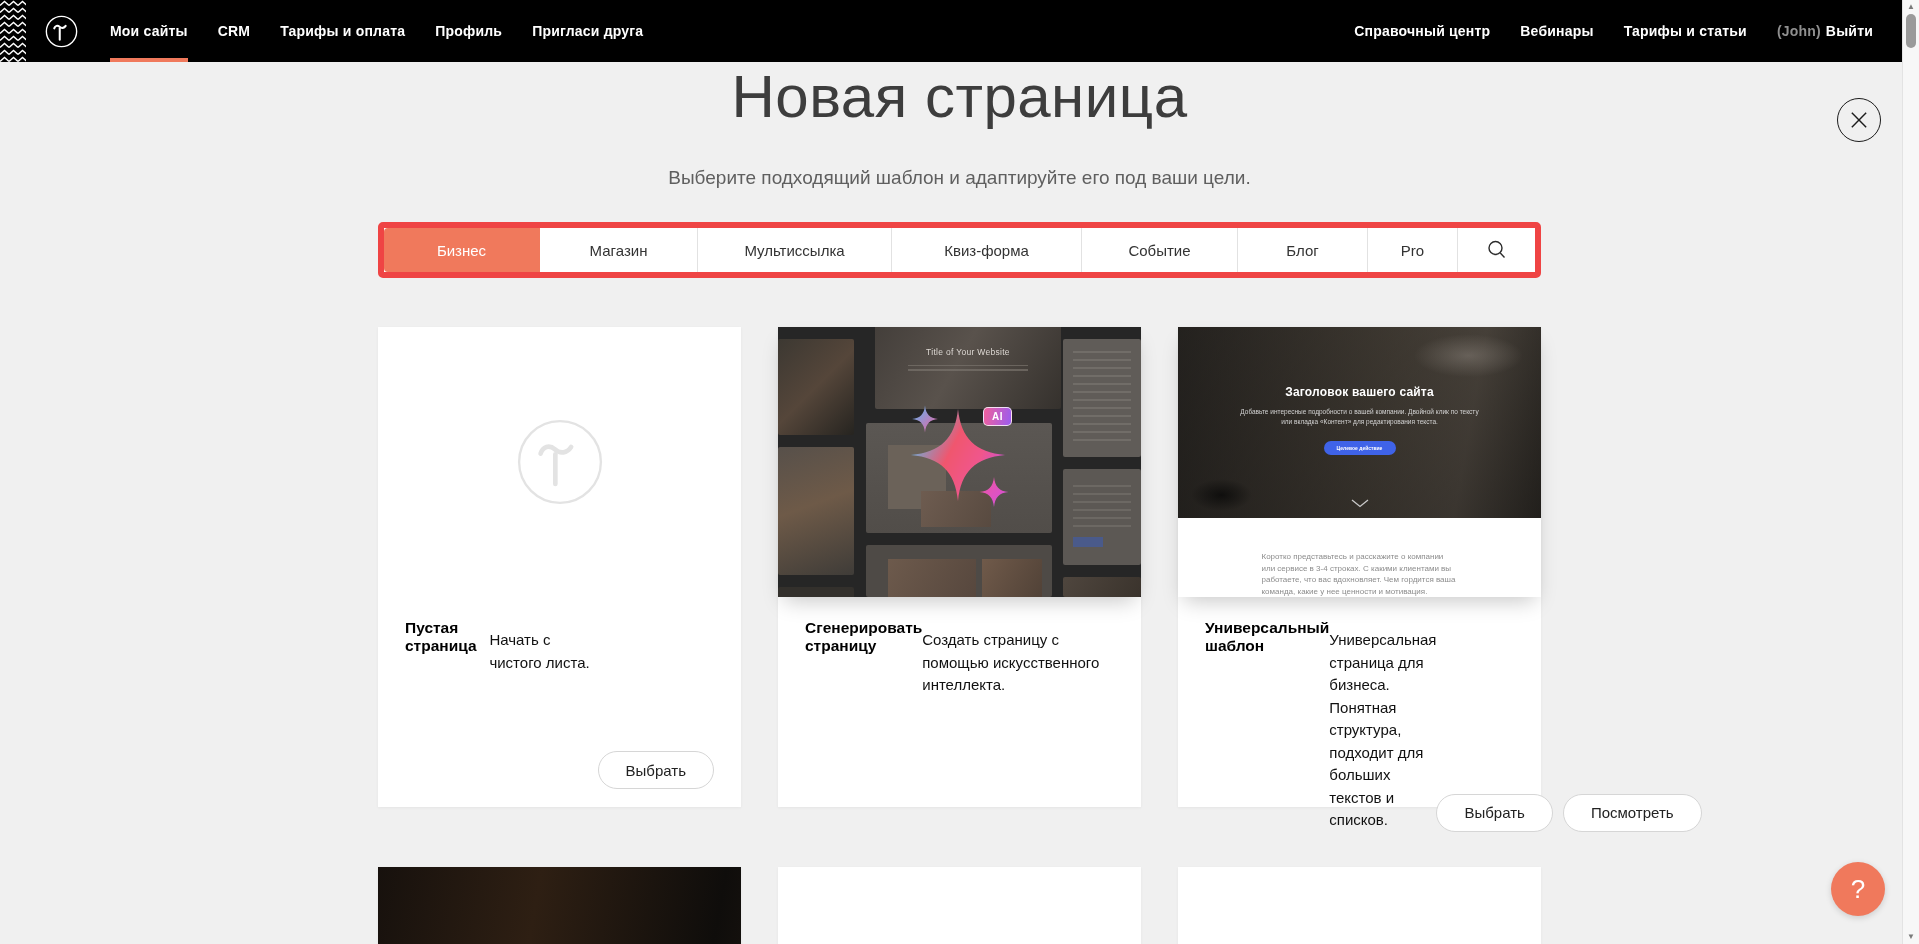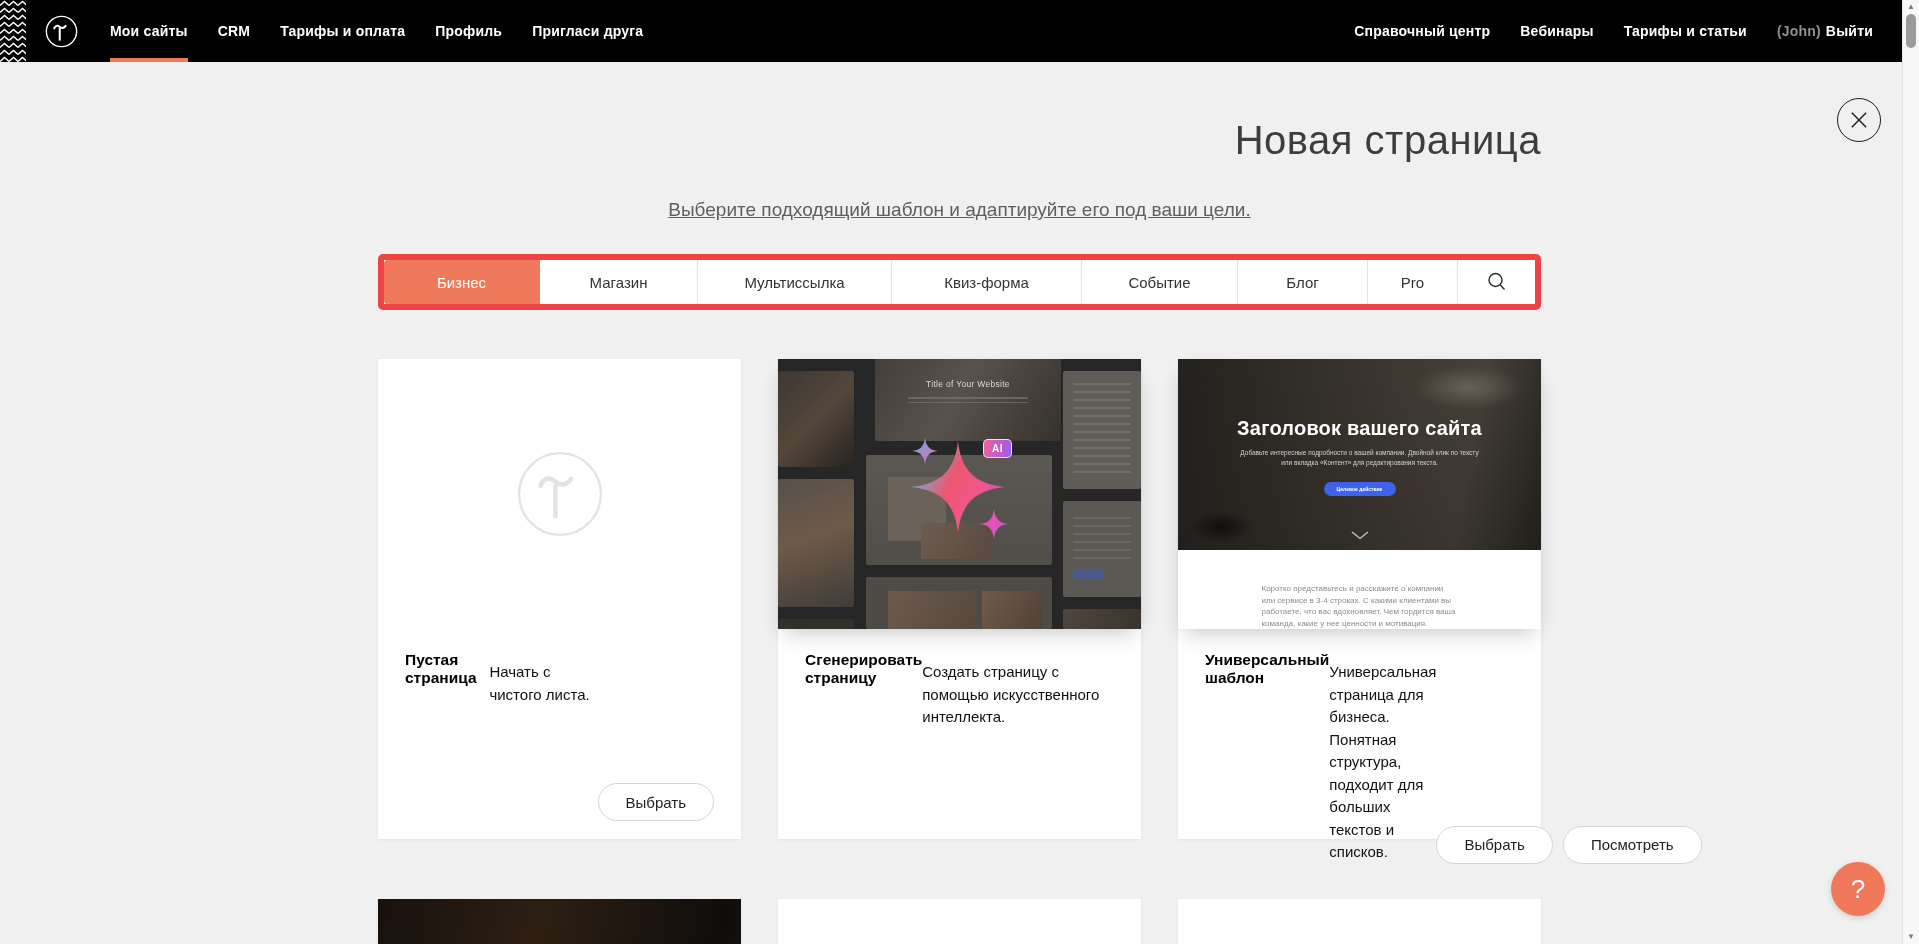--- a/index.html
+++ b/index.html
@@ -23,22 +23,22 @@
   .sb-up { position:absolute; top:1px; left:0; }
   .sb-down { position:absolute; bottom:1px; left:0; }
   .sb-thumb { position:absolute; top:14px; left:3px; width:10px; height:34px; background:#9a9a9a; border-radius:6px; cursor:pointer; }
 
   
   .close-btn { position:absolute; top:98px; left:1837px; width:44px; height:44px; border-radius:50%;
     border:1.5px solid #1c1c1c; background:transparent; cursor:pointer; display:flex; align-items:center; justify-content:center; }
 
   
   main { width:1163px; margin:0 auto; }
-  .page-title { margin-top:56px; text-align:right; font-size:40px; font-weight:300; color:#3d3d3d; letter-spacing:.5px; }
-  .page-subtitle { margin-top:36px; text-align:center; font-size:19px; font-weight:300; color:#5f5f5f;text-decoration:underline; }
+  .page-title { text-align:center; font-size:60px; font-weight:300; color:#3d3d3d; letter-spacing:.5px; }
+  .page-subtitle { margin-top:36px; text-align:center; font-size:19px; font-weight:300; color:#5f5f5f; }
 
   
   .tabs { margin-top:33px; display:flex; height:56px; background:#fff; border:6px solid #ef4444; border-radius:5px; }
   .tab { background:#fff; border:none; border-right:1px solid #e2e2e2; font-family:inherit; font-size:15px; color:#333;
     cursor:pointer; display:flex; align-items:center; justify-content:center; }
   .tab:last-child { border-right:none; }
   .tab.active { background:#f0795c; color:#fff; border-radius:4px 0 0 4px; border-right-color:#f0795c; }
   .tab-w0{width:156px;} .tab-w1{width:158px;} .tab-w2{width:194px;} .tab-w3{width:190px;}
   .tab-w4{width:156px;} .tab-w5{width:130px;} .tab-w6{width:90px;} .tab-search{flex:1;}
 
@@ -89,21 +89,21 @@
     color:#fff; font-size:10px; font-weight:700; display:flex; align-items:center; justify-content:center; letter-spacing:.4px; }
 
   
   .thumb-hero { background:#fff; }
   .hero { position:relative; height:191px; overflow:hidden; color:#fff; text-align:center;
     background:
       linear-gradient(rgba(10,10,10,.40), rgba(10,10,10,.52)),
       radial-gradient(closest-side at 80% 15%, rgba(190,178,165,.75), rgba(190,178,165,0) 75%),
       radial-gradient(closest-side at 12% 88%, rgba(0,0,0,.7), rgba(0,0,0,0) 70%),
       linear-gradient(100deg,#35312c 0%,#4c453c 30%,#5f564a 55%,#6e6458 78%,#3b362f 100%); }
-  .hero-title { margin-top:58px; font-size:20px; font-weight:700; letter-spacing:.2px; }
+  .hero-title { margin-top:58px; font-size:12px; font-weight:700; letter-spacing:.2px; }
   .hero-sub { margin:8px auto 0; width:250px; font-size:6.5px; line-height:1.55; color:#d2d2d2; }
   .hero-btn { display:block; margin:14px auto 0; width:72px; height:14px; border-radius:7px; border:none;
     background:#3f63e8; color:#fff; font-family:inherit; font-size:5px; font-weight:700; cursor:pointer; }
   .hero-chevron { position:absolute; left:50%; transform:translateX(-50%); bottom:10px; }
   .hero-body-text { margin:33px auto 0; width:196px; font-size:8px; line-height:11.5px; color:#8c8c8c; text-align:left; }
 
   
   .thumb-partial { width:363px; height:200px; }
 
   

